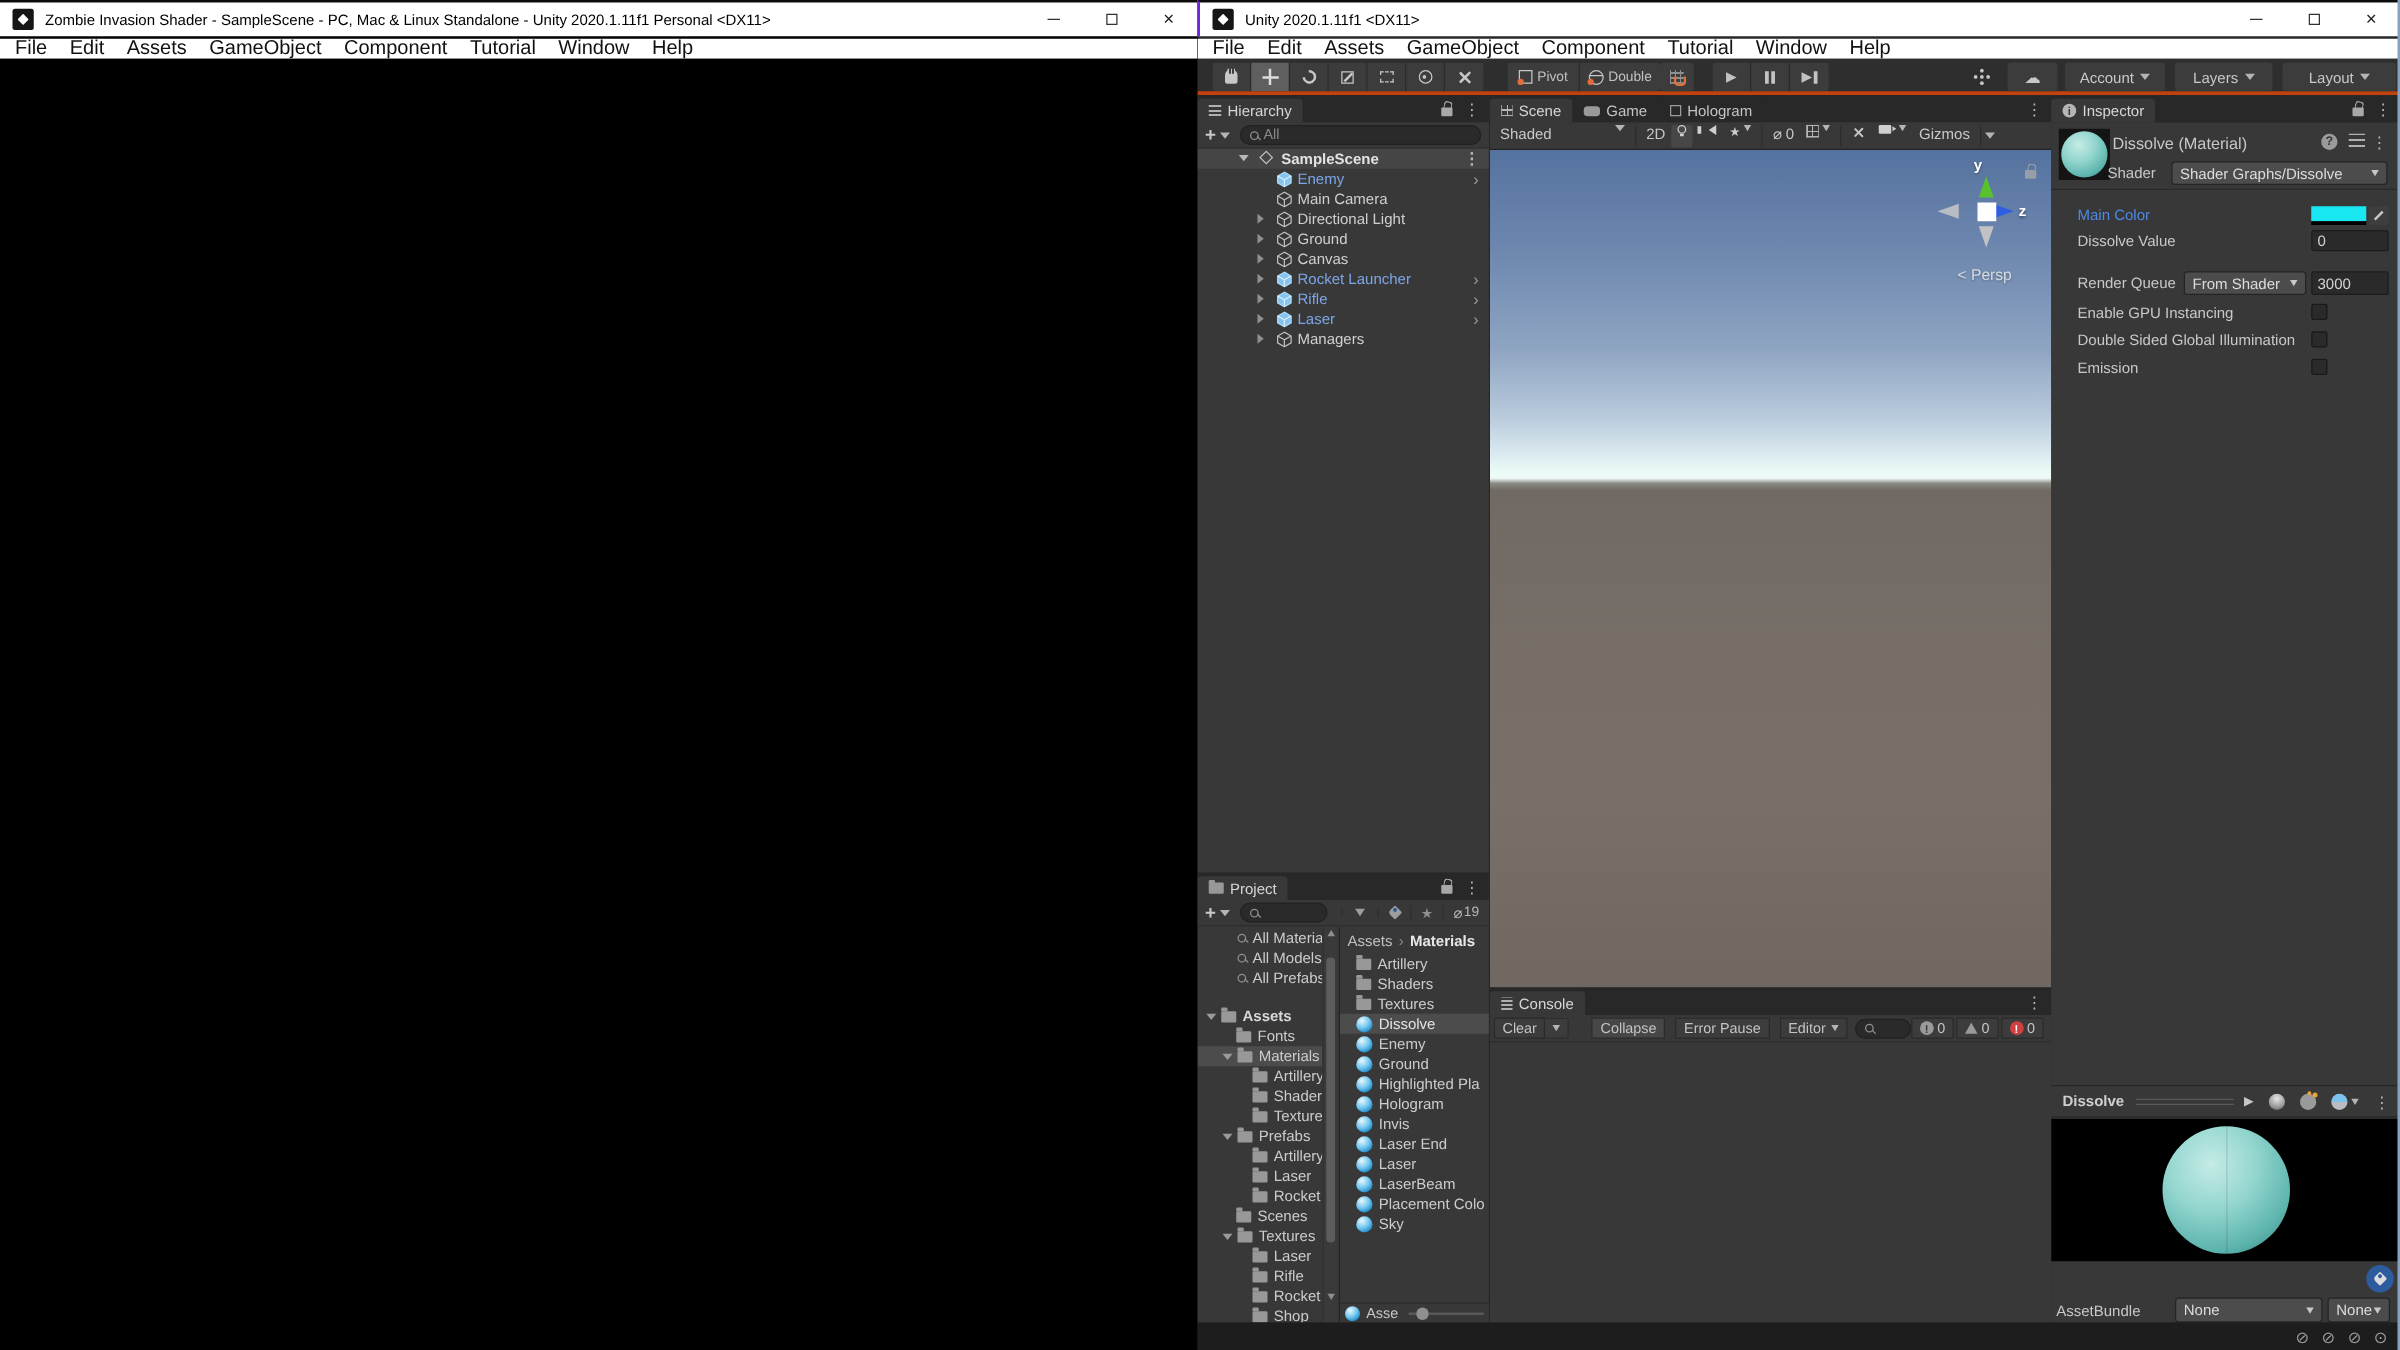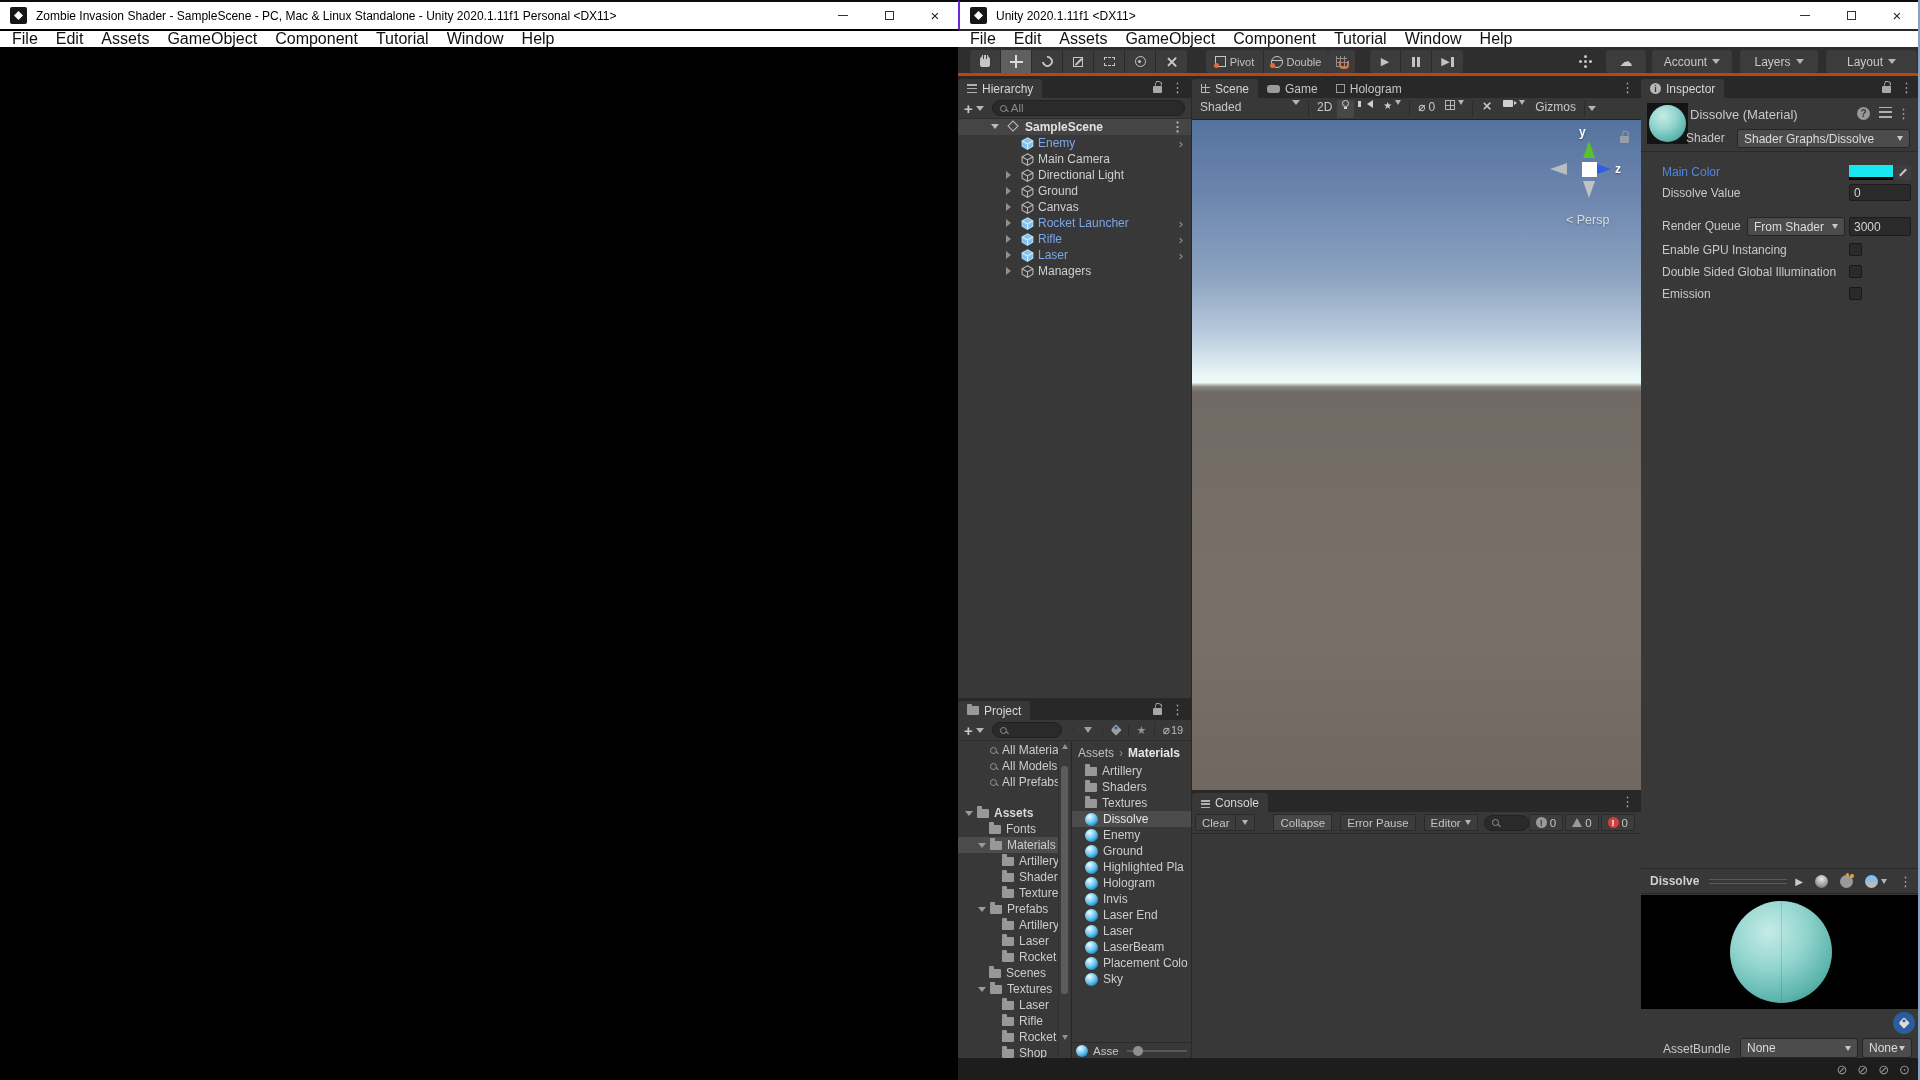--- a/index.html
+++ b/index.html
@@ -759,21 +759,21 @@
       </div>
     </div>
     <div style="position:absolute;left:0;right:0;top:819px;height:114px;background:#000;display:flex;align-items:center;justify-content:center">
       <div class="pv-sphere" style="width:102px;height:102px;position:relative">
         <div style="position:absolute;left:50%;top:0;bottom:0;width:1px;background:rgba(0,0,0,.12)"></div>
       </div>
     </div>
     <div class="tag-circle" style="right:5px;top:936px">
         <div class="tag-g"></div>
       </div>
-    <span class="insp-lbl" style="left:22px;top:966px">AssetBundle</span>
+    <span class="insp-lbl" style="left:4px;top:966px">AssetBundle</span>
     <div class="dropdown" style="left:99px;top:962px;width:118px;height:20px">
         <span>None</span>
         <span class="caret"></span>
       </div>
     <div class="dropdown" style="left:221px;top:962px;width:50px;height:20px">
         <span>None</span>
         <span class="caret"></span>
       </div>
   </div>
 

